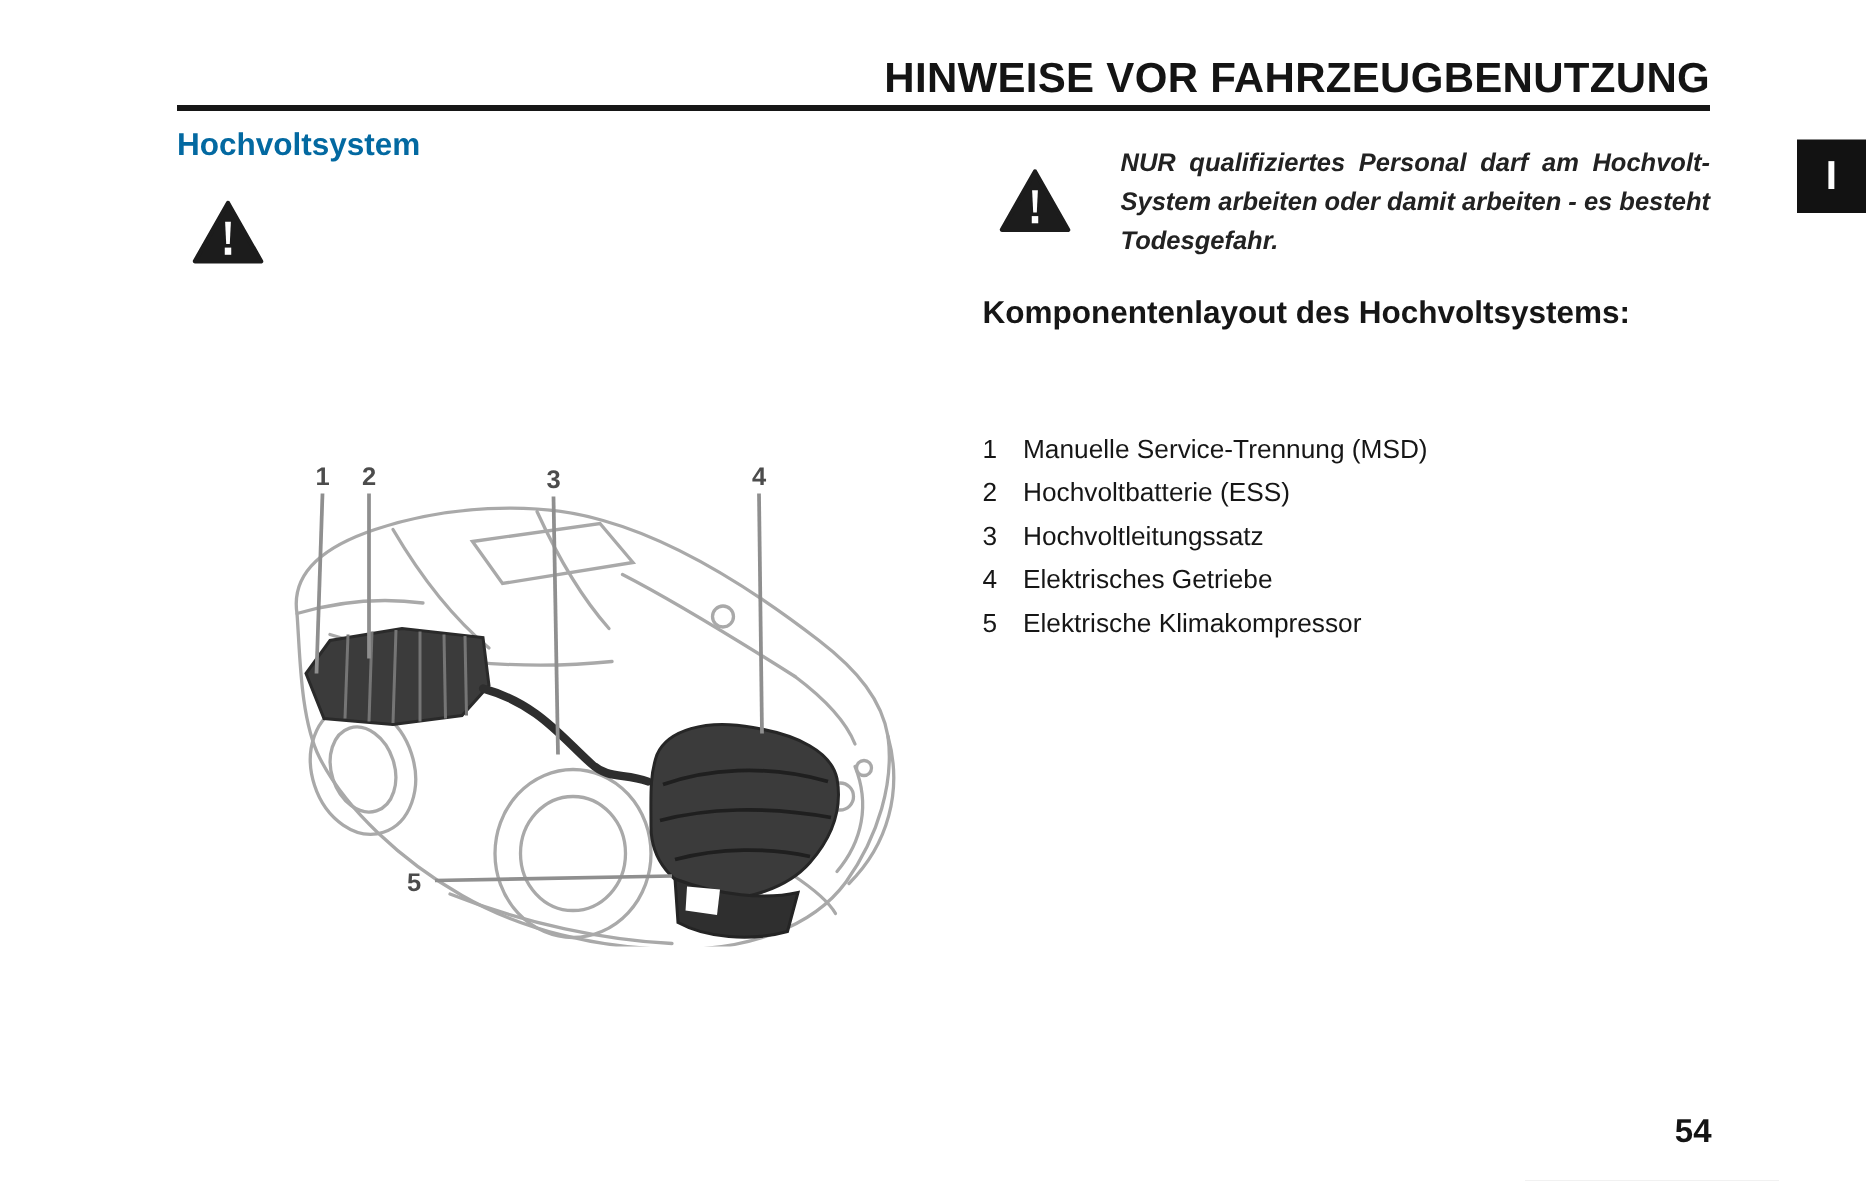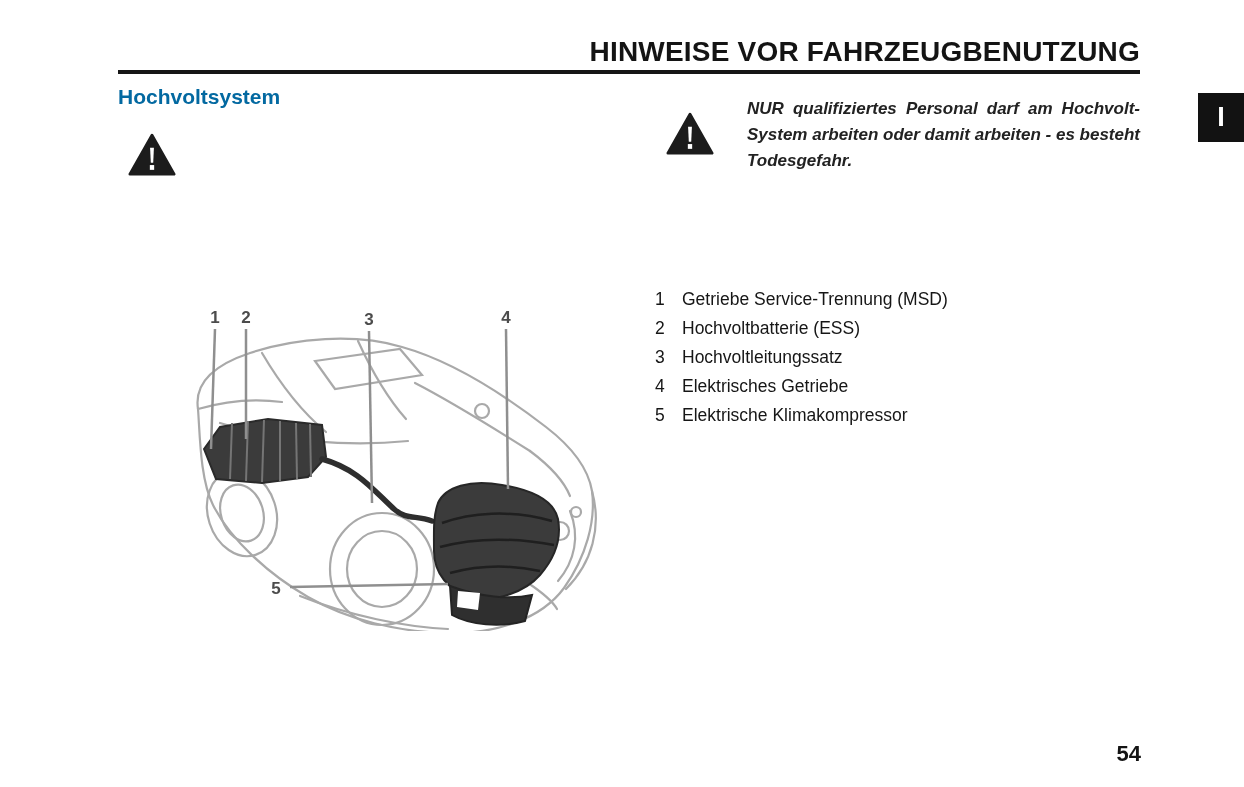--- a/index.html
+++ b/index.html
@@ -80,25 +80,26 @@
 
   <span class="warn-icon right">
     <svg viewBox="0 0 100 92" width="48" height="45" aria-hidden="true">
       <path d="M50,6 L96,87 L4,87 Z" fill="#1c1c1c" stroke="#1c1c1c" stroke-width="6" stroke-linejoin="round"></path>
       <path d="M46,32 L54,32 L52.5,63 L47.5,63 Z" fill="#ffffff"></path>
       <rect x="45.5" y="68" width="9" height="10" fill="#ffffff"></rect>
     </svg>
   </span>
   <div class="warn-text right">NUR qualifiziertes Personal darf am Hochvolt-System arbeiten oder damit arbeiten - es besteht Todesgefahr.</div>
 
+  <div class="components-heading">Komponentenlayout des Hochvoltsystems:</div>
 
   <div class="components-list">
     <div class="component-row">
       <span class="component-num">1</span>
-      <span class="component-label">Getriebe Service-Trennung (MSD)</span>
+      <span class="component-label">Manuelle Service-Trennung (MSD)</span>
     </div>
     <div class="component-row">
       <span class="component-num">2</span>
       <span class="component-label">Hochvoltbatterie (ESS)</span>
     </div>
     <div class="component-row">
       <span class="component-num">3</span>
       <span class="component-label">Hochvoltleitungssatz</span>
     </div>
     <div class="component-row">

